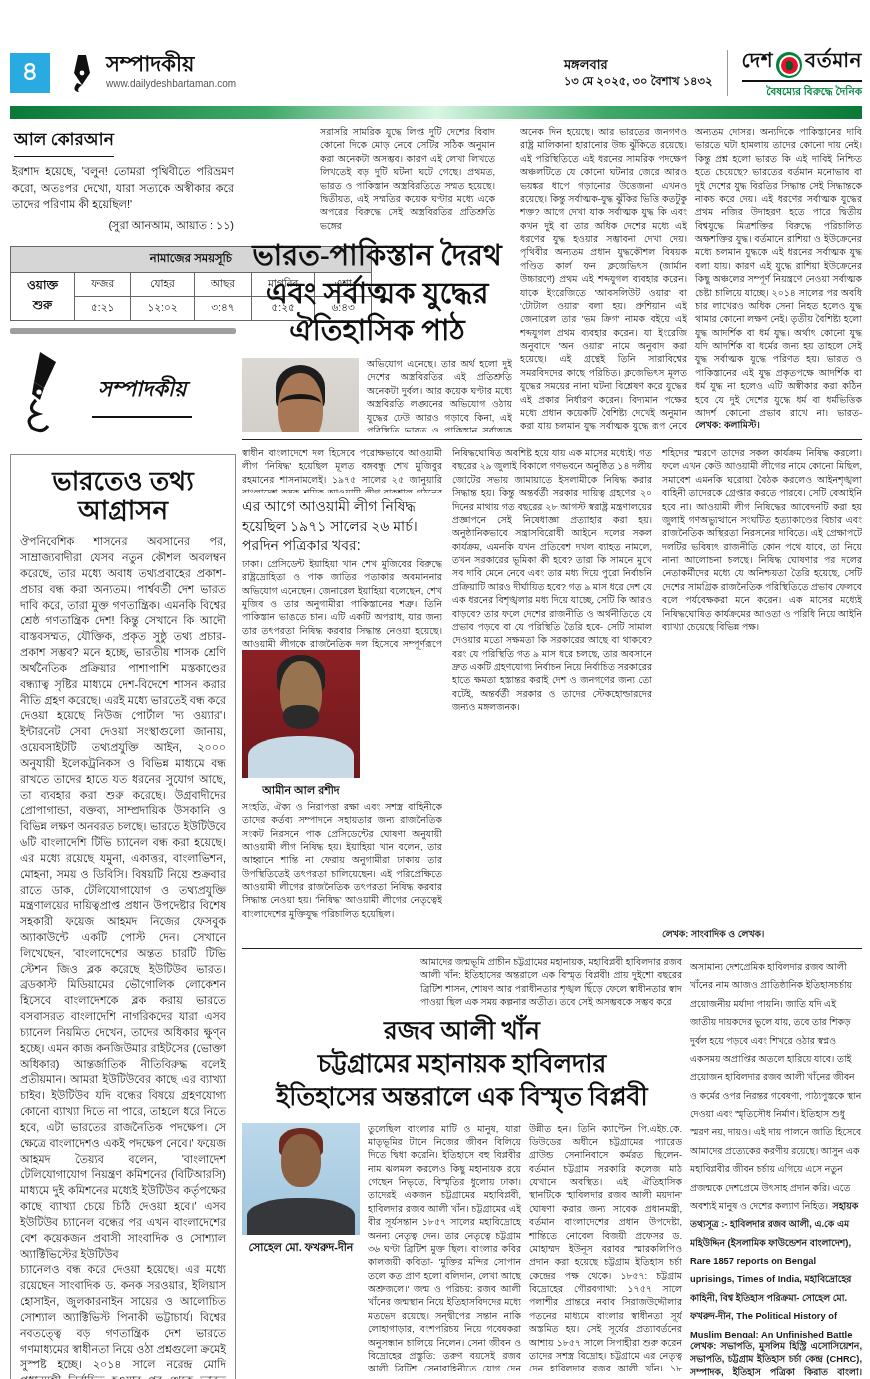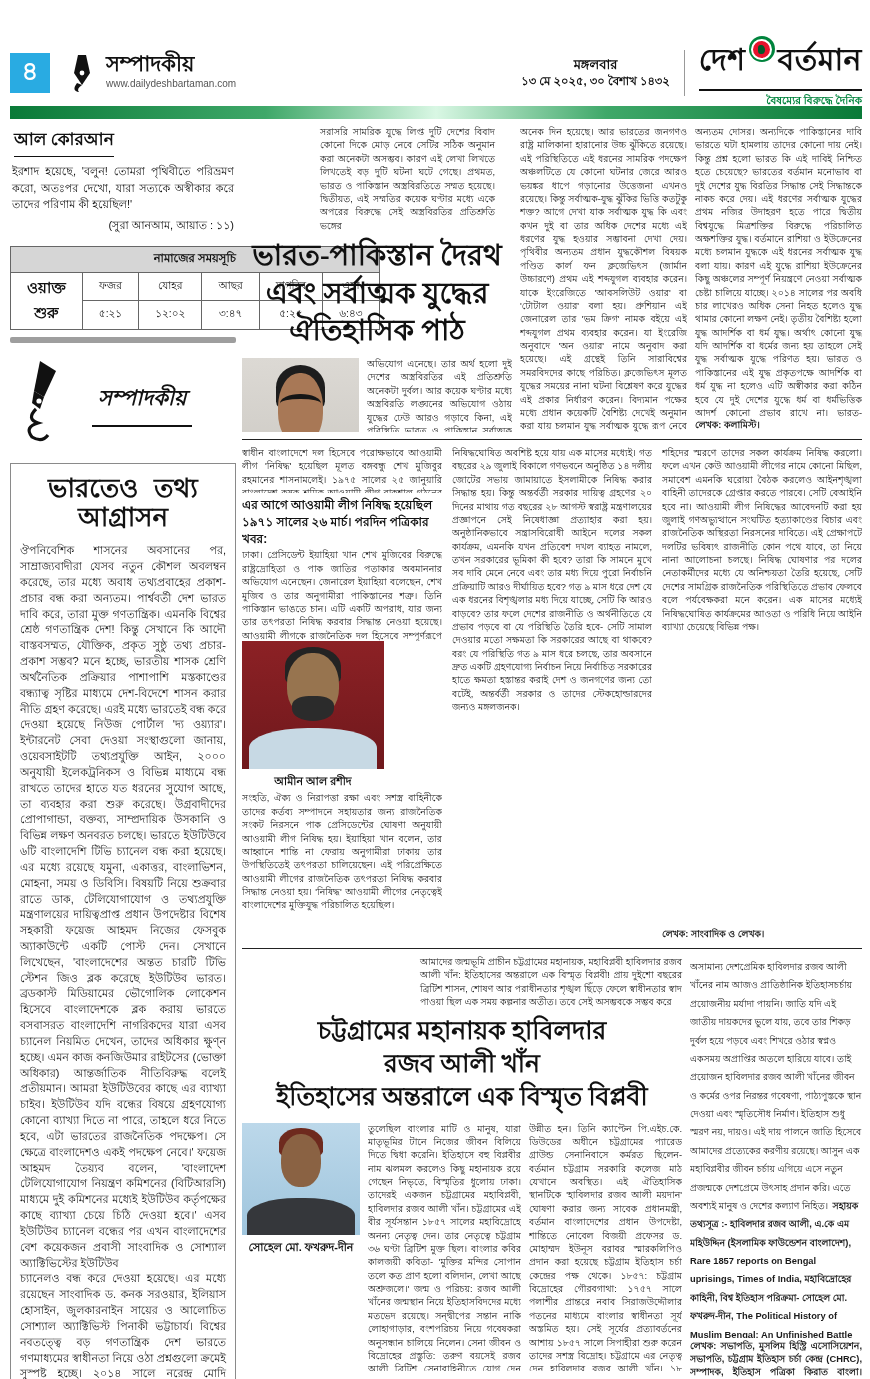--- a/index.html
+++ b/index.html
@@ -7,27 +7,27 @@
         font-family:"Liberation Sans",sans-serif;color:#111;}
   
   .hdr{position:absolute;top:44px;left:10px;right:8px;height:58px;display:flex;align-items:center;}
   .pageno{width:40px;height:40px;background:#29abe2;color:#fff;font-size:26px;font-weight:bold;
           display:flex;align-items:center;justify-content:center;}
   .secwrap{display:flex;align-items:flex-start;margin-left:14px;gap:8px;}
   .pen-ic svg{display:block;}
   .secname{font-family:"Liberation Serif",serif;font-weight:bold;font-size:21px;line-height:1.1;}
   .securl{font-size:10px;color:#555;margin-top:2px;}
   .hdr-right{margin-left:auto;display:flex;align-items:center;gap:14px;}
-  .dateblk{text-align:center;line-height:1.35;}
+  .dateblk{text-align:left;line-height:1.35;}
   .dateblk .d1{font-weight:bold;font-size:13px;}
   .dateblk .d2{font-size:11.5px;font-weight:bold;}
   .vline{width:1px;height:46px;background:#999;}
   .logo{ text-align:right;}
-  .logorow{display:flex;align-items:flex-start;font-family:"Liberation Serif",serif;font-weight:bold;
-           font-size:30px;letter-spacing:.5px;}
+  .logorow{display:flex;align-items:flex-end;font-family:"Liberation Serif",serif;font-weight:bold;
+           font-size:20px;letter-spacing:.5px;}
   .emb{width:26px;height:26px;border-radius:50%;background:#00843d;display:flex;align-items:center;
        justify-content:center;margin:0 3px;}
   .emb .in{width:17px;height:17px;border-radius:50%;background:#e8112d;border:2px solid #fff;
            display:flex;align-items:center;justify-content:center;}
   .emb .map{width:7px;height:9px;background:#00572a;border-radius:40% 60% 55% 45%;}
   .logoline{border-top:2px solid #111;margin-top:2px;}
   .tagline{font-size:10.5px;color:#00843d;font-weight:bold;text-align:right;margin-top:2px;}
   .greenbar{position:absolute;top:106px;left:10px;right:8px;height:13px;
     background:linear-gradient(90deg,#0a7a38 0%,#3fa869 30%,#d9f7e4 50%,#3fa869 70%,#0a7a38 100%);}
   
@@ -35,27 +35,27 @@
   .note{font-weight:bold;}
   
   .sidebar{position:absolute;top:126px;left:10px;width:226px;}
   .qtitle{font-size:17px;font-weight:bold;border-bottom:1.5px solid #111;display:inline-block;
           padding-bottom:2px;margin:0 0 6px 4px;font-family:"Liberation Serif",serif;}
   .qtext{font-size:11px;line-height:1.5;text-align:justify;margin:0 2px;}
   .qref{font-size:11px;text-align:right;margin:4px 2px 0 0;}
   table.prayer{border-collapse:collapse;width:100%;margin-top:10px;font-size:10.5px;}
   table.prayer td{border:1px solid #666;text-align:center;padding:3px 16px;}
   td.ptitle{background:#d6d6d6;font-weight:bold;font-size:11.5px;}
-  td.plabel{font-weight:bold;font-size:15px;margin-top:45px;}
+  td.plabel{font-weight:bold;font-size:12px;margin-top:45px;}
   .greybar{height:6px;background:#9e9e9e;margin-top:7px;border-radius:2px;}
   .edlabel{display:flex;align-items:center;gap:10px;margin:14px 0 10px 0;height:96px;}
   .edlabel .scr{font-family:"Liberation Serif",serif;font-style:italic;font-weight:bold;font-size:21px;
                 border-bottom:2px solid #111;padding:0 6px 8px 6px;}
   .edbox{border:1px solid #8a8a8a;padding:10px 9px;background:#fff;}
-  .edhead{font-family:Liberation Mono, monospace;font-weight:bold;font-size:26px;text-align:center;
+  .edhead{font-family:Liberation Sans, sans-serif;font-weight:bold;font-size:26px;text-align:center;
           margin:2px 0 8px 0;line-height:1.15;}
   .edbox .txt{font-size:11px;}
   .edbox .txt + .txt{margin-top:0;}
   
   .main{position:absolute;top:126px;left:242px;width:620px;}
   .rule{border:0;border-top:1px solid #222;margin:7px 0;}
   
   .a1{display:flex;gap:8px;height:306px;overflow:hidden;}
   .a1-left{width:270px;flex:none;}
   .a1-intro{margin:0 17px 4px 78px;}
@@ -84,21 +84,21 @@
   .p2 .ph-head:after{content:"";position:absolute;left:8%;bottom:-6%;width:84%;height:38%;
        background:#2b2b2b;border-radius:40% 40% 50% 50%;}
   .p2 .ph-body{left:5%;bottom:-2px;width:90%;height:34%;background:#c7d9e4;}
   .p3{height:112px;background:linear-gradient(#bcd8ea,#9fc5dd);}
   .p3 .ph-hair{left:31%;top:5%;width:38%;height:26%;background:#6e2a1e;}
   .p3 .ph-head{left:33%;top:10%;width:34%;height:48%;background:#8a6243;}
   .p3 .ph-body{left:4%;bottom:-2px;width:92%;height:34%;background:#35373b;}
   
   .a2{display:flex;gap:10px;height:494px;overflow:hidden;}
   .a2 .col{flex:1;min-width:0;}
-  .a2-pre{font-size:12px;font-weight:bold;margin:4px 0 2px 0;line-height:1.4;}
+  .a2-pre{font-size:14px;font-weight:normal;margin:4px 0 2px 0;line-height:1.4;}
   .a2-head{position:relative;z-index:2;background:#fff;width:318px;font-family:"Liberation Serif",serif;
            font-weight:bold;font-size:30px;margin:2px 0 8px 0;padding:4px 0 6px 0;white-space:nowrap;}
   .a2-c1 .txt.b1{height:46px;overflow:hidden;}
   .a2-c1 .txt.b2{height:92px;overflow:hidden;margin-bottom:6px;}
   .a2-c1 .txt.b3{height:140px;overflow:hidden;margin-top:6px;}
   
   .a3{display:flex;gap:8px;height:437px;overflow:hidden;}
   .a3-leftwrap{width:440px;flex:none;}
   .a3-intro{margin:0 0 2px 178px;}
   .a3-head{position:relative;z-index:2;background:#fff;font-family:"Liberation Serif",serif;
@@ -230,21 +230,21 @@
       </div>
     </section>
 
     <hr class="rule">
 
     <section class="a2">
       <div class="col a2-c1">
         <p class="txt b1" style="margin:0">স্বাধীন বাংলাদেশে দল হিসেবে পরোক্ষভাবে আওয়ামী লীগ 'নিষিদ্ধ' হয়েছিল মূলত বঙ্গবন্ধু শেখ মুজিবুর রহমানের শাসনামলেই। ১৯৭৫ সালের ২৫ জানুয়ারি বাংলাদেশ কৃষক শ্রমিক আওয়ামী লীগ-বাকশাল গঠনের মধ্য দিয়ে। কেননা 'বাকশাল' গঠনের সময়ে সকল রাজনৈতিক দল নিষিদ্ধ করে সরকার। যদিও এই</p>
         <p class="a2-pre">এর আগে আওয়ামী লীগ নিষিদ্ধ হয়েছিল ১৯৭১ সালের ২৬ মার্চ। পরদিন পত্রিকার খবর:</p>
         <p class="txt b2" style="margin:0">ঢাকা। প্রেসিডেন্ট ইয়াহিয়া খান শেখ মুজিবের বিরুদ্ধে রাষ্ট্রদ্রোহিতা ও পাক জাতির পতাকার অবমাননার অভিযোগ এনেছেন। জেনারেল ইয়াহিয়া বলেছেন, শেখ মুজিব ও তার অনুগামীরা পাকিস্তানের শত্রু। তিনি পাকিস্তান ভাঙতে চান। এটি একটি অপরাধ, যার জন্য তার তৎপরতা নিষিদ্ধ করবার সিদ্ধান্ত নেওয়া হয়েছে। আওয়ামী লীগকে রাজনৈতিক দল হিসেবে সম্পূর্ণরূপে নিষিদ্ধ ঘোষণা করা হয়েছে।</p>
-        <figure class="figcol" style="margin:0;width:142px">
+        <figure class="figcol" style="margin:0;width:118px">
           <div class="photo p2">
             <div class="ph-hair"></div>
             <div class="ph-head"></div>
             <div class="ph-body"></div>
           </div>
           <figcaption>আমীন আল রশীদ</figcaption>
         </figure>
         <p class="txt b3" style="margin:0">সংহতি, ঐক্য ও নিরাপত্তা রক্ষা এবং সশস্ত্র বাহিনীকে তাদের কর্তব্য সম্পাদনে সহায়তার জন্য রাজনৈতিক সংকট নিরসনে পাক প্রেসিডেন্টের ঘোষণা অনুযায়ী আওয়ামী লীগ নিষিদ্ধ হয়। ইয়াহিয়া খান বলেন, তার আহ্বানে শান্তি না ফেরায় অনুগামীরা ঢাকায় তার উপস্থিতিতেই তৎপরতা চালিয়েছেন। এই পরিপ্রেক্ষিতে আওয়ামী লীগের রাজনৈতিক তৎপরতা নিষিদ্ধ করবার সিদ্ধান্ত নেওয়া হয়। 'নিষিদ্ধ' আওয়ামী লীগের নেতৃত্বেই বাংলাদেশের মুক্তিযুদ্ধ পরিচালিত হয়েছিল।</p>
       </div>
       <div class="col txt colrel">নিষিদ্ধঘোষিত অবশিষ্ট হয়ে যায় এক মাসের মধ্যেই। গত বছরের ২৯ জুলাই বিকালে গণভবনে অনুষ্ঠিত ১৪ দলীয় জোটের সভায় জামায়াতে ইসলামীকে নিষিদ্ধ করার সিদ্ধান্ত হয়। কিন্তু অন্তর্বর্তী সরকার দায়িত্ব গ্রহণের ২০ দিনের মাথায় গত বছরের ২৮ আগস্ট স্বরাষ্ট্র মন্ত্রণালয়ের প্রজ্ঞাপনে সেই নিষেধাজ্ঞা প্রত্যাহার করা হয়। অনুষ্ঠানিকভাবে সন্ত্রাসবিরোধী আইনে দলের সকল কার্যক্রম, এমনকি যখন প্রতিবেশ দখল ব্যাহত নামলে, তখন সরকারের ভূমিকা কী হবে? তারা কি সামনে মুখে সব দাবি মেনে নেবে এবং তার মধ্য দিয়ে পুরো নির্বাচনি প্রক্রিয়াটি আরও দীর্ঘায়িত হবে? গত ৯ মাস ধরে দেশ যে এক ধরনের বিশৃঙ্খলার মধ্য দিয়ে যাচ্ছে, সেটি কি আরও বাড়বে? তার ফলে দেশের রাজনীতি ও অর্থনীতিতে যে প্রভাব পড়বে বা যে পরিস্থিতি তৈরি হবে- সেটি সামাল দেওয়ার মতো সক্ষমতা কি সরকারের আছে বা থাকবে? বরং যে পরিস্থিতি গত ৯ মাস ধরে চলছে, তার অবসানে দ্রুত একটি গ্রহণযোগ্য নির্বাচন নিয়ে নির্বাচিত সরকারের হাতে ক্ষমতা হস্তান্তর করাই দেশ ও জনগণের জন্য তো বটেই, অন্তর্বর্তী সরকার ও তাদের স্টেকহোল্ডারদের জন্যও মঙ্গলজনক।</div>
@@ -253,22 +253,22 @@
         <div class="txt note colnote">লেখক: সাংবাদিক ও লেখক।</div>
       </div>
     </section>
 
     <hr class="rule">
 
     <section class="a3">
       <div class="a3-leftwrap">
         <p class="a3-intro txt">আমাদের জন্মভূমি প্রাচীন চট্টগ্রামের মহানায়ক, মহাবিপ্লবী হাবিলদার রজব আলী খাঁন: ইতিহাসের অন্তরালে এক বিস্মৃত বিপ্লবী! প্রায় দুইশো বছরের ব্রিটিশ শাসন, শোষণ আর পরাধীনতার শৃঙ্খল ছিঁড়ে ফেলে স্বাধীনতার স্বাদ পাওয়া ছিল এক সময় কল্পনার অতীত। তবে সেই অসম্ভবকে সম্ভব করে</p>
         <h2 class="a3-head">
+          <div>রজব আলী খাঁন</div>
           <div>চট্টগ্রামের মহানায়ক হাবিলদার</div>
-          <div>রজব আলী খাঁন</div>
           <div>ইতিহাসের অন্তরালে এক বিস্মৃত বিপ্লবী</div>
         </h2>
         <div class="a3-row">
           <figure class="figcol" style="margin:0">
             <div class="photo p3">
               <div class="ph-hair"></div>
               <div class="ph-head"></div>
               <div class="ph-body"></div>
             </div>
             <figcaption>সোহেল মো. ফখরুদ-দীন</figcaption>

